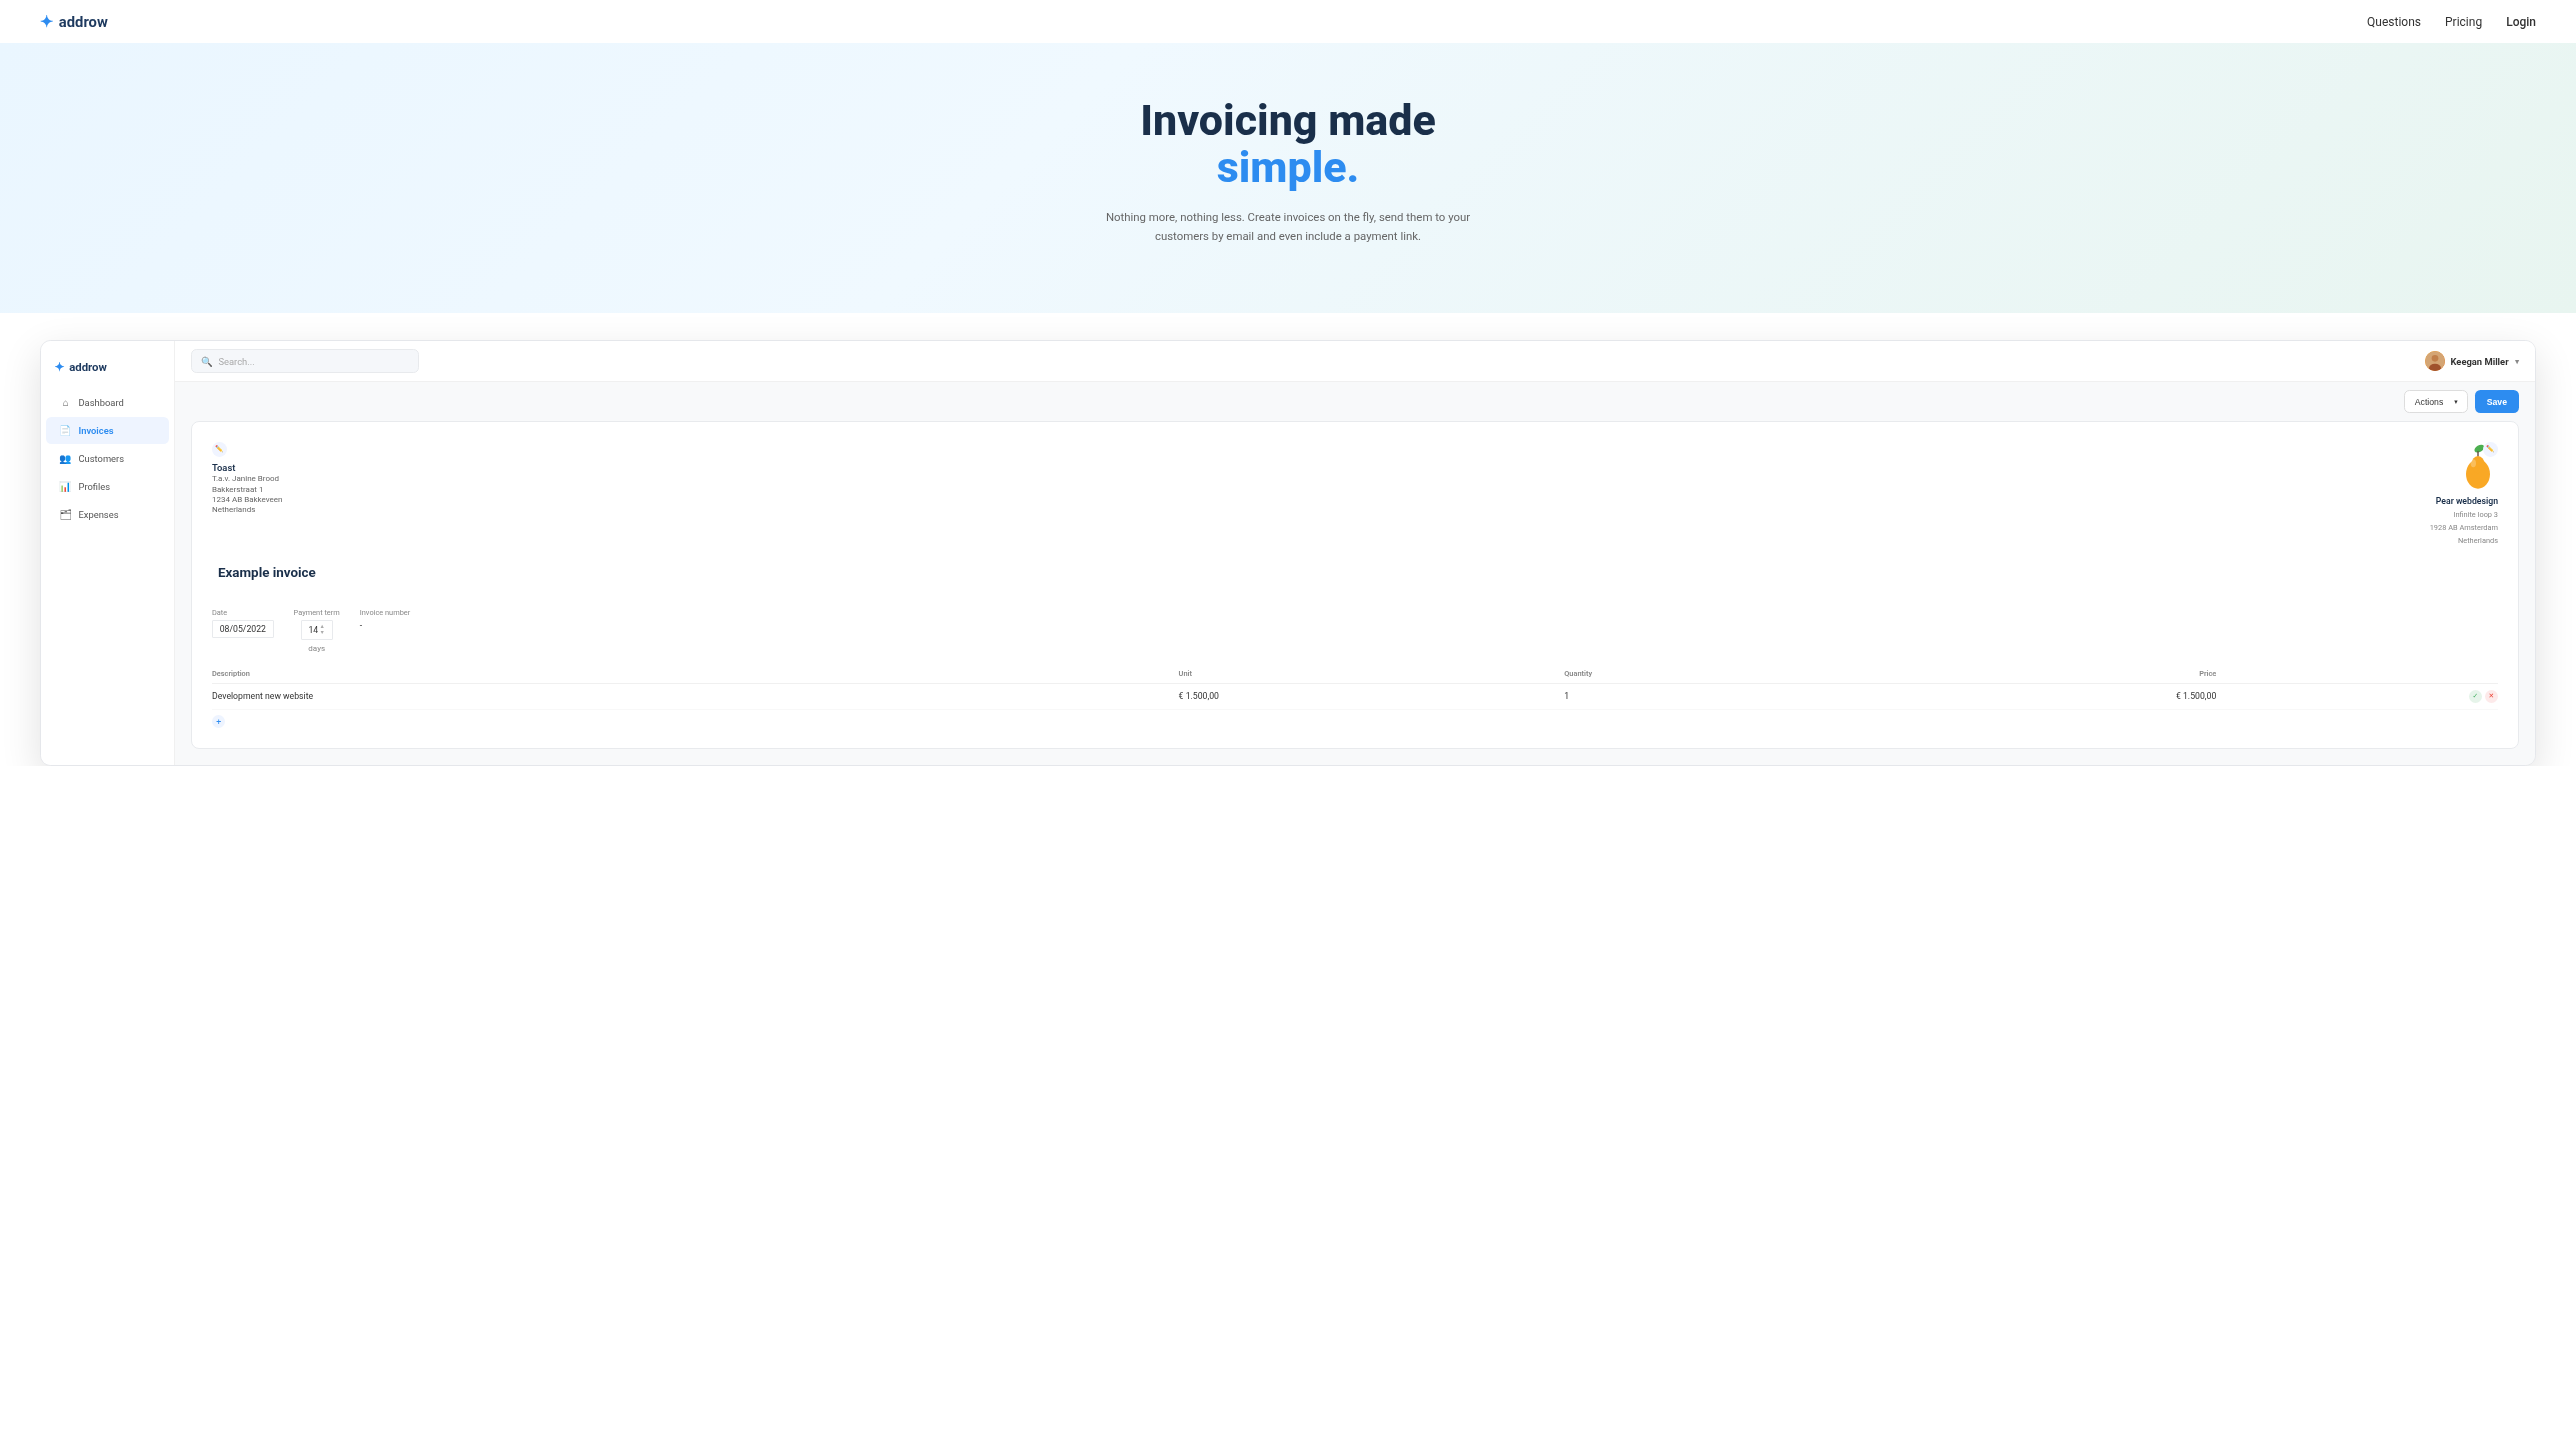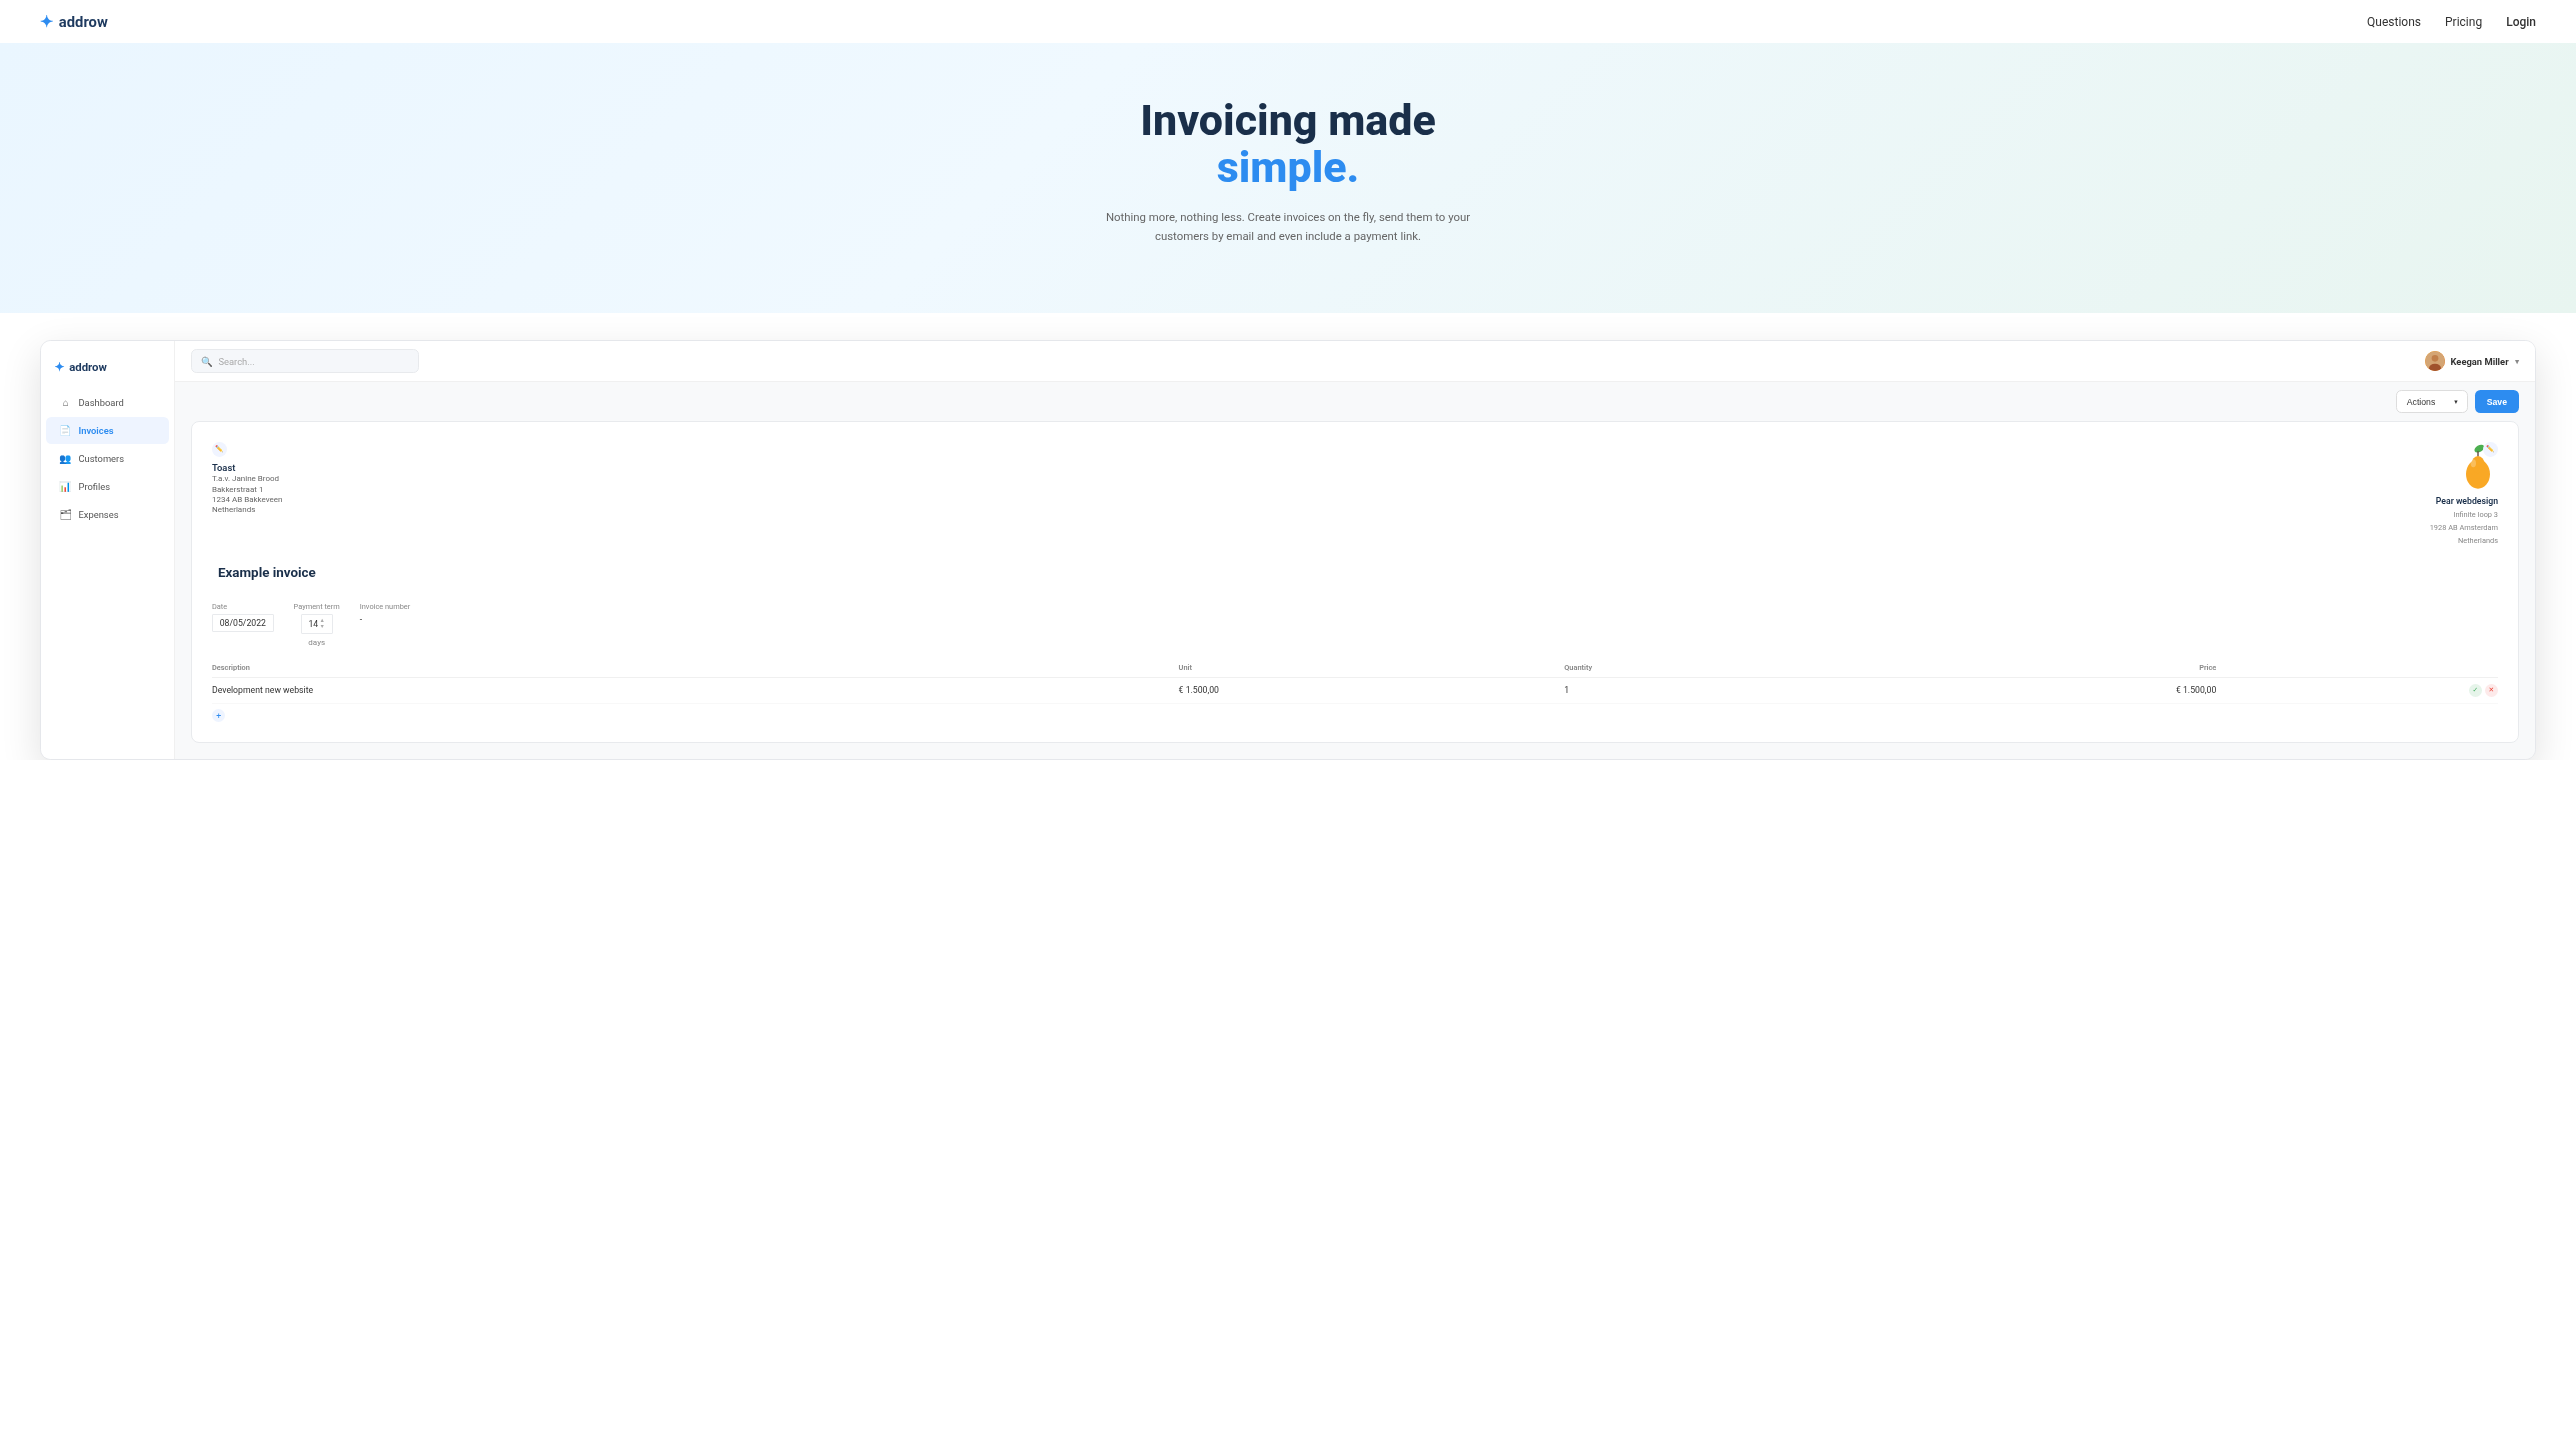--- a/index.html
+++ b/index.html
@@ -190,21 +190,21 @@
     .btn-actions {
       background: #fff;
       border: 0.7px solid #ddd;
       border-radius: 5.4px;
       padding: 5.4px 9.4px;
       font-size: 8.7px;
       color: #333;
       cursor: pointer;
       display: flex;
       align-items: center;
-      gap: 19px;
+      gap: 11px;
       justify-content: space-between;
     }
     .btn-save {
       background: #2d8cf0;
       border: none;
       border-radius: 5.4px;
       padding: 5px 12px;
       font-size: 8.7px;
       color: #fff;
       cursor: pointer;
@@ -483,21 +483,21 @@
 
               <ellipse cx="23" cy="32" rx="4" ry="6" fill="rgba(255,255,255,0.25)"></ellipse>
             </svg>
             <div class="company-name">Pear webdesign</div>
             <div class="company-detail">Infinite loop 3</div>
             <div class="company-detail">1928 AB Amsterdam</div>
             <div class="company-detail">Netherlands</div>
           </div>
         </div>
 
-        <div style="margin-bottom: 22px; padding-left: 6px;">
+        <div style="margin-bottom: 28px; padding-left: 6px;">
           <div class="invoice-title">Example invoice</div>
         </div>
         <div class="meta-fields">
           <div class="meta-field">
             <label>Date</label>
             <div class="field-value">08/05/2022</div>
           </div>
           <div class="meta-field">
             <label>Payment term</label>
             <div class="spinner-wrapper">

